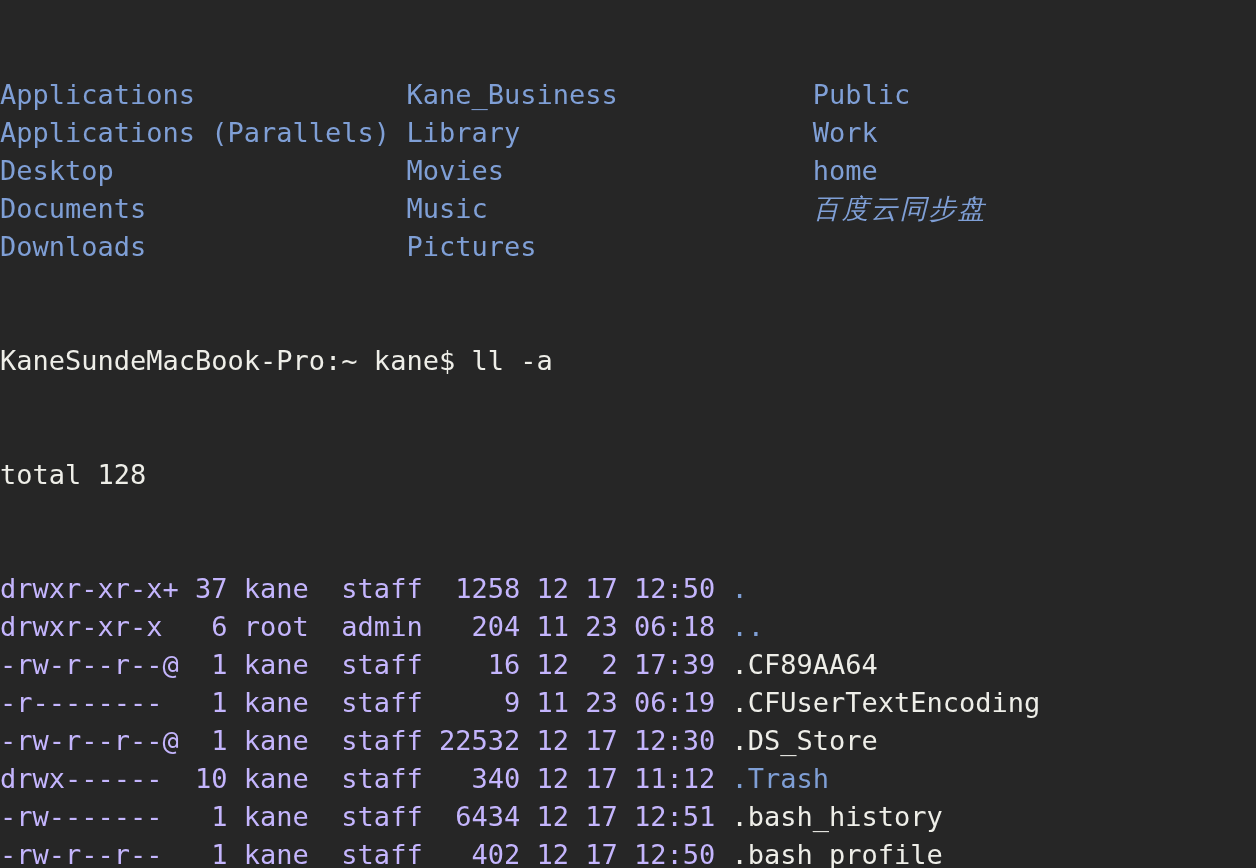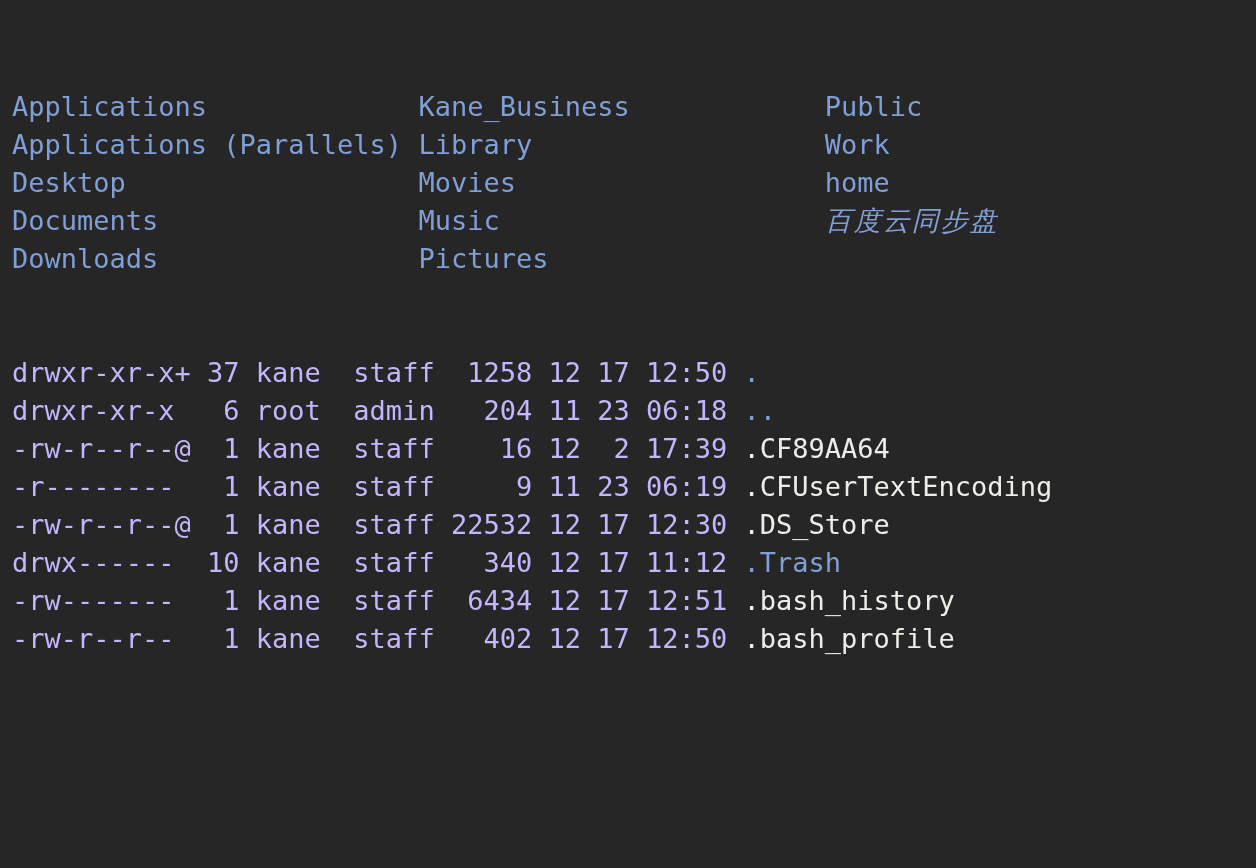--- a/index.html
+++ b/index.html
@@ -19,21 +19,21 @@
     height: 868px;
     background: #262626;
     color: #eeeee8;
     font-family: "DejaVu Sans Mono", "Liberation Mono", monospace;
     font-size: 27px;
     line-height: 38px;
     letter-spacing: 0px;
     white-space: pre;
     overflow: hidden;
     box-sizing: border-box;
-    padding: 12px;
+    padding: 0;
   }
   .line {
     display: block;
     height: 38px;
     line-height: 38px;
     white-space: pre;
   }
   .dir { color: #7f9fd6; }
   .file { color: #eeeee8; margin-top: 12px; }
   .plain { color: #c4b5fd; }
@@ -42,14 +42,16 @@
     color: #7f9fd6;
     letter-spacing: 2px;
     font-style: italic;
   }
 </style>
 </head>
 <body>
 
 <div id="terminal">
   <div id="home-listing"><div class="line"><span class="dir">Applications</span><span>             </span><span class="dir">Kane_Business</span><span>            </span><span class="dir">Public</span></div><div class="line"><span class="dir">Applications (Parallels)</span><span> </span><span class="dir">Library</span><span>                  </span><span class="dir">Work</span></div><div class="line"><span class="dir">Desktop</span><span>                  </span><span class="dir">Movies</span><span>                   </span><span class="dir">home</span></div><div class="line"><span class="dir">Documents</span><span>                </span><span class="dir">Music</span><span>                    </span><span class="cjk">百度云同步盘</span></div><div class="line"><span class="dir">Downloads</span><span>                </span><span class="dir">Pictures</span></div></div>
+  <div class="line"><span>KaneSundeMacBook-Pro:~ kane$ ll -a</span></div>
+  <div class="line"><span>total 128</span></div>
   <div id="long-listing"><div class="line"><span class="plain">drwxr-xr-x+ 37 kane  staff  1258 12 17 12:50 </span><span class="dir">.</span></div><div class="line"><span class="plain">drwxr-xr-x   6 root  admin   204 11 23 06:18 </span><span class="dir">..</span></div><div class="line"><span class="plain">-rw-r--r--@  1 kane  staff    16 12  2 17:39 </span><span class="file">.CF89AA64</span></div><div class="line"><span class="plain">-r--------   1 kane  staff     9 11 23 06:19 </span><span class="file">.CFUserTextEncoding</span></div><div class="line"><span class="plain">-rw-r--r--@  1 kane  staff 22532 12 17 12:30 </span><span class="file">.DS_Store</span></div><div class="line"><span class="plain">drwx------  10 kane  staff   340 12 17 11:12 </span><span class="dir">.Trash</span></div><div class="line"><span class="plain">-rw-------   1 kane  staff  6434 12 17 12:51 </span><span class="file">.bash_history</span></div><div class="line"><span class="plain">-rw-r--r--   1 kane  staff   402 12 17 12:50 </span><span class="file">.bash_profile</span></div></div>
 </div>
 
 </body></html>

